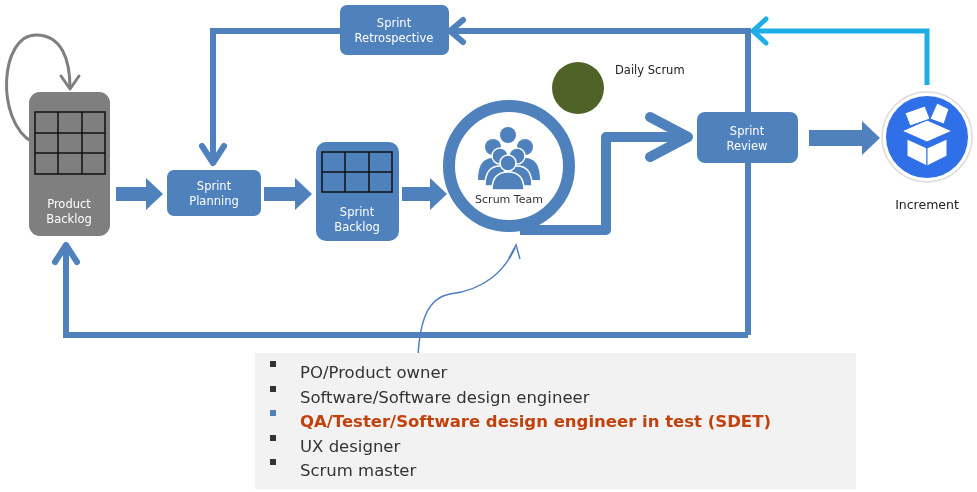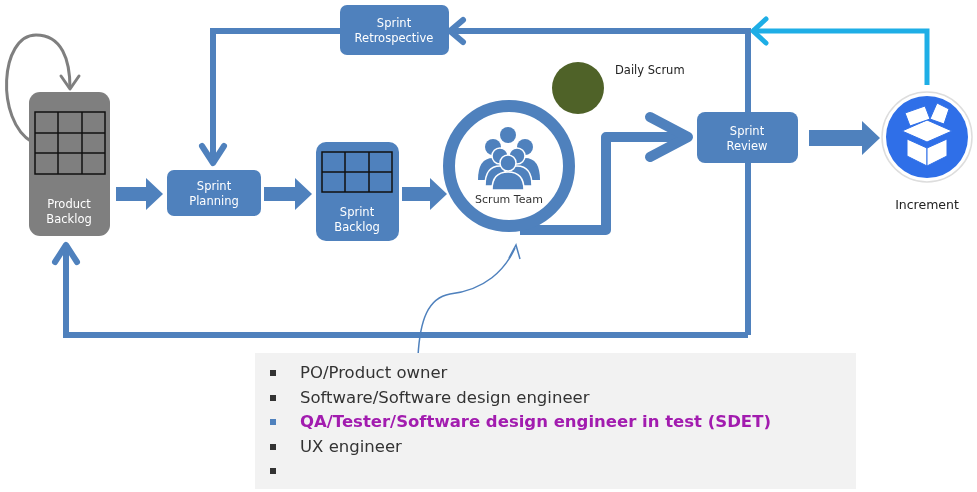--- a/index.html
+++ b/index.html
@@ -3,23 +3,23 @@
 <meta charset="utf-8">
 <style>
   html, body { margin:0; padding:0; background:#ffffff; }
   body { width:977px; height:492px; position:relative; overflow:hidden; font-family:"DejaVu Sans", sans-serif; }
   svg#diagram { position:absolute; left:0; top:0; }
   .node-label { font-family:"DejaVu Sans", sans-serif; font-size:11.5px; fill:#ffffff; text-anchor:middle; }
   .plain-label { font-family:"DejaVu Sans", sans-serif; font-size:11.5px; fill:#222222; }
   .team-label { font-family:"DejaVu Sans", sans-serif; font-size:11px; fill:#333333; text-anchor:middle; }
   .roles-box { position:absolute; left:255px; top:353px; width:601px; height:136px; background:#f2f2f2; }
   .roles-box ul { list-style:none; margin:0; padding:8px 0 0 15px; }
-  .roles-box li { font-family:"DejaVu Sans", sans-serif; font-size:16.5px; color:#333333; height:24.5px; line-height:24px; display:flex; align-items:center; }
+  .roles-box li { font-family:"DejaVu Sans", sans-serif; font-size:16.5px; color:#333333; height:24.5px; line-height:24px; display:flex; }
   .roles-box li .bullet { display:inline-block; width:6px; height:6px; background:#333333; margin-right:24px; }
-  .roles-box li.hl { color:#a21caf; font-weight:bold; }
+  .roles-box li.hl { color:#c2410c; font-weight:bold; }
   .roles-box li.hl .bullet { background:#4f81bd; }
 </style>
 </head>
 <body>
 
 <svg id="diagram" width="977" height="492" viewBox="0 0 977 492">
 
   <path d="M748,335 L748,31 L448,31" fill="none" stroke="#4f81bd" stroke-width="6"></path>
   <path d="M463,20 L450,31 L463,42" fill="none" stroke="#4f81bd" stroke-width="6" stroke-linecap="round" stroke-linejoin="round"></path>
   <path d="M340,31 L213,31 L213,163" fill="none" stroke="#4f81bd" stroke-width="6"></path>
@@ -134,19 +134,20 @@
     <li>
         <span class="bullet"></span>
         <span>Software/Software design engineer</span>
       </li>
     <li class="hl">
         <span class="bullet"></span>
         <span>QA/Tester/Software design engineer in test (SDET)</span>
       </li>
     <li>
         <span class="bullet"></span>
-        <span>UX engineer</span>
+        <span>UX designer</span>
       </li>
     <li>
         <span class="bullet"></span>
+        <span>Scrum master</span>
       </li>
   </ul>
 </div>
 
 </body></html>

